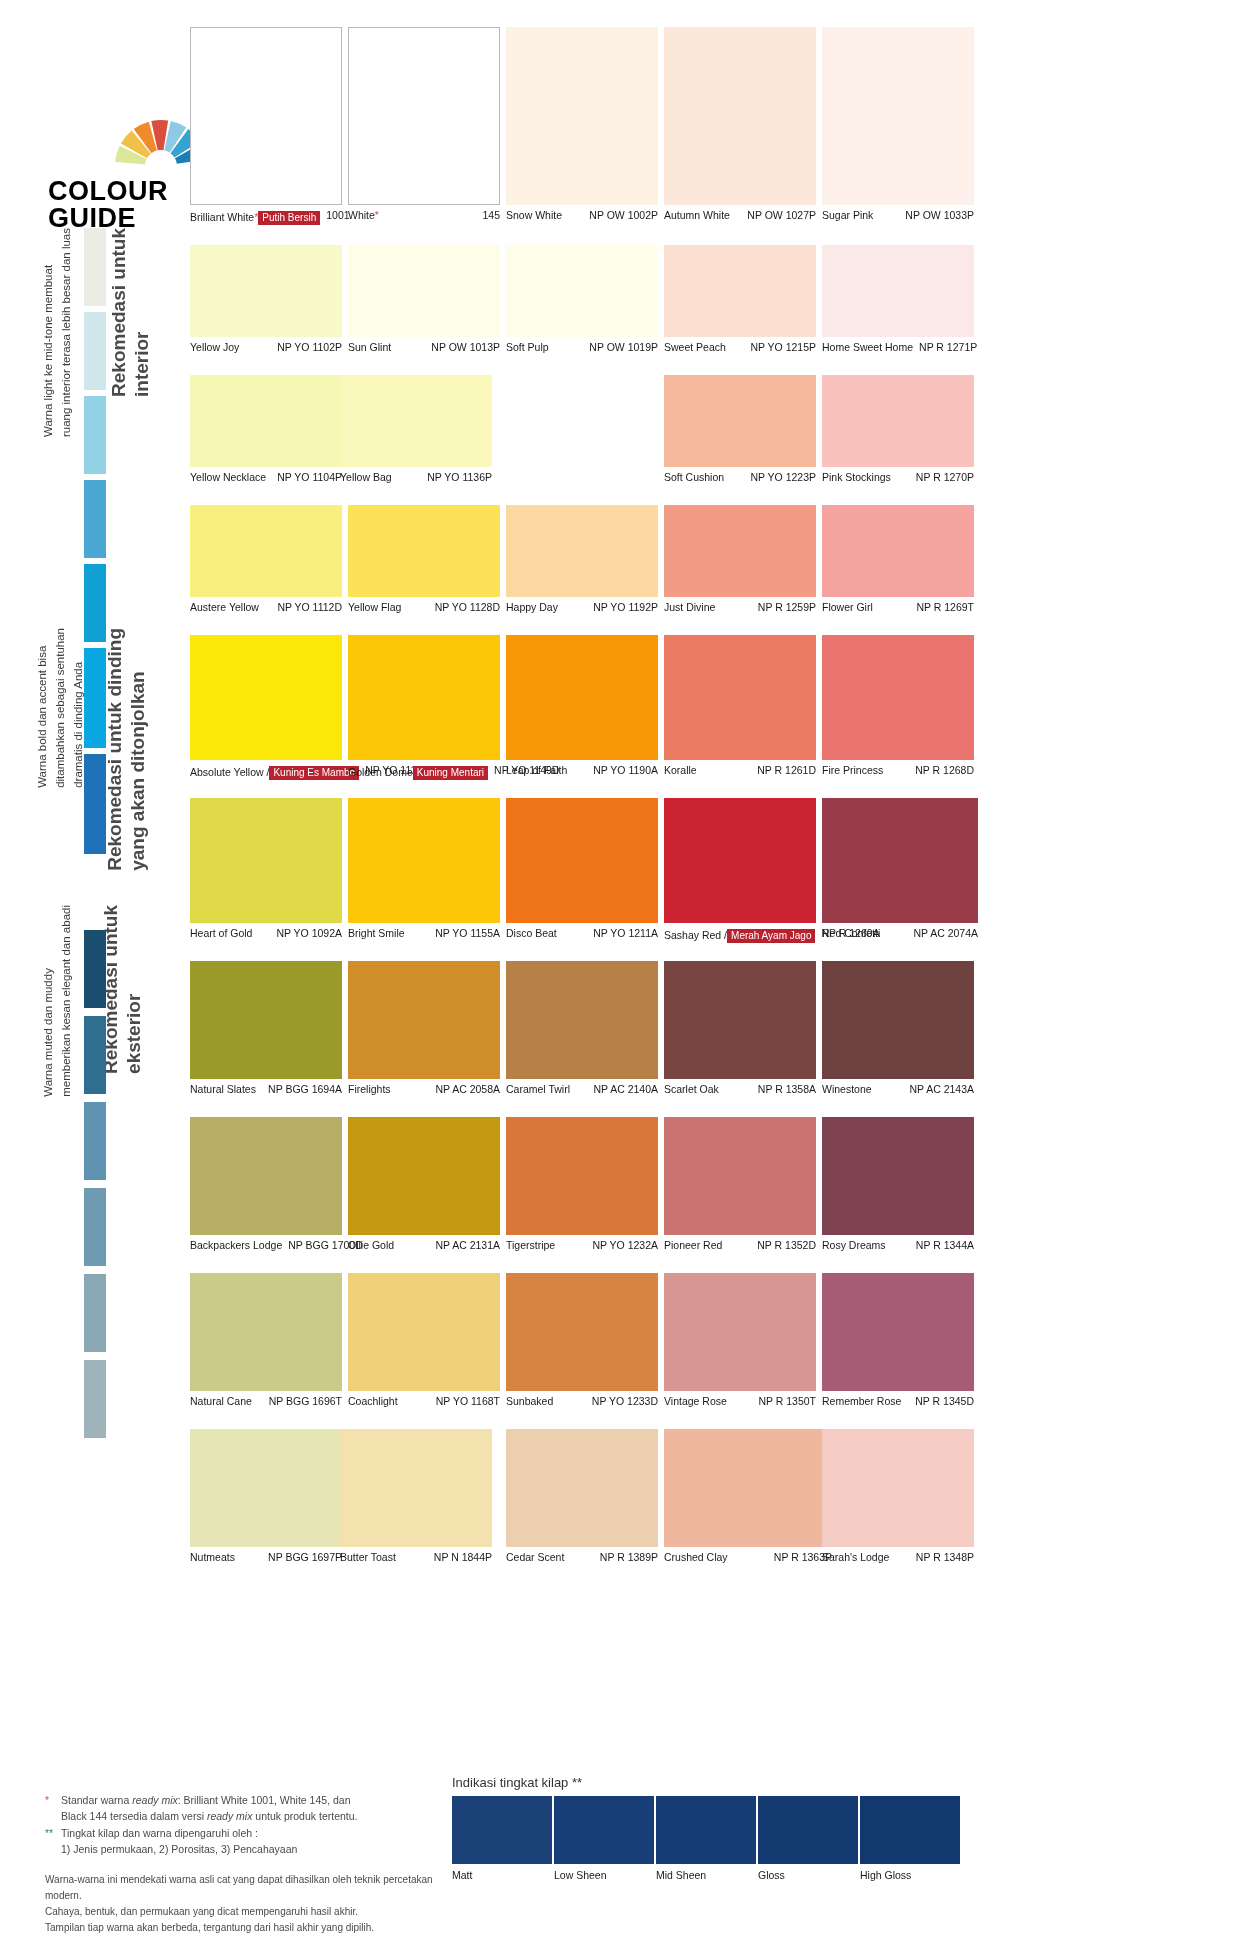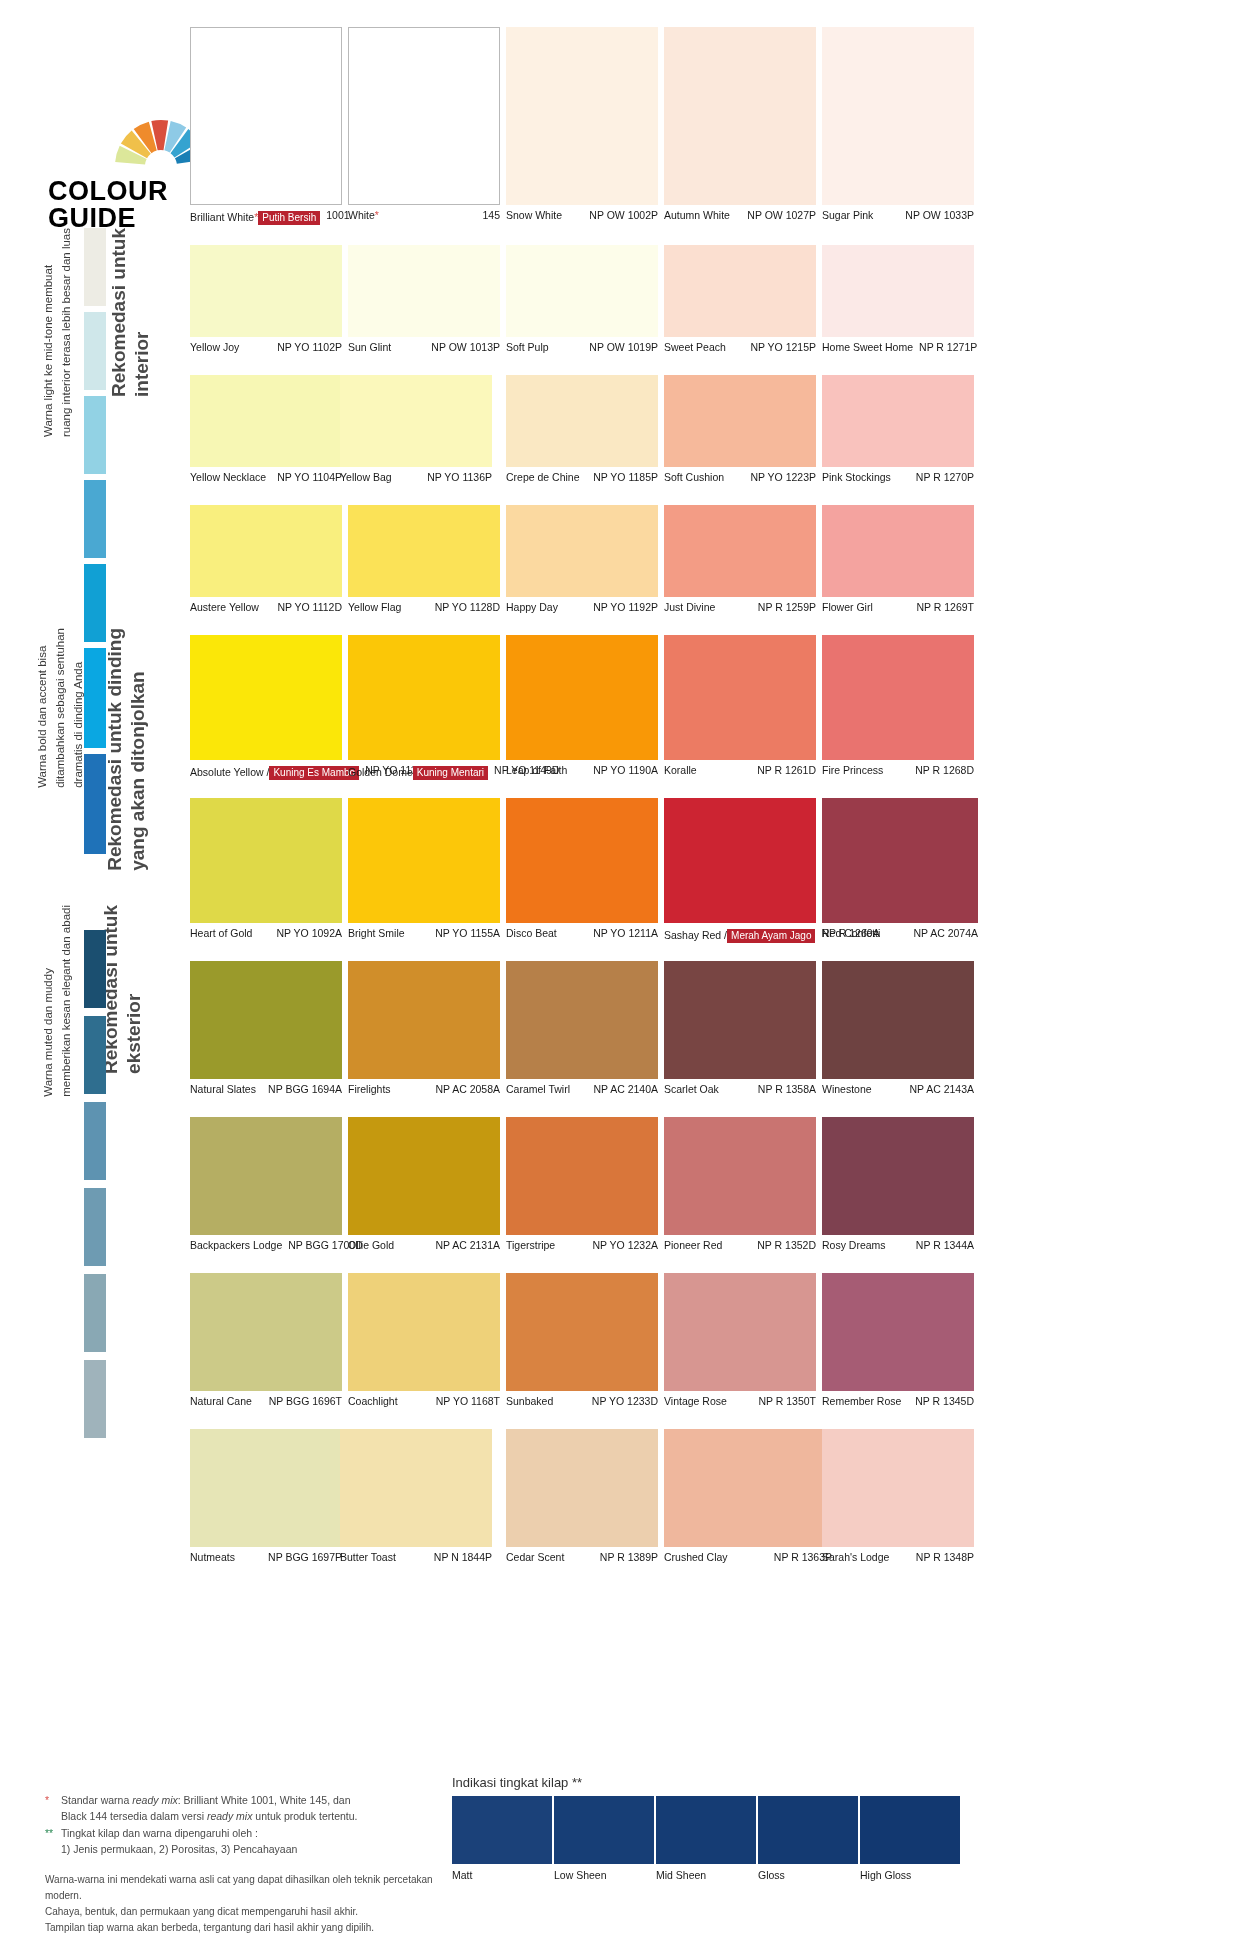--- a/index.html
+++ b/index.html
@@ -213,27 +213,20 @@
         <div class="lbl">
           <div><span class="nm">Yellow Necklace</span></div>
           <span class="cd">NP YO 1104P</span>
         </div>
       </div>
       <div class="cell" style="left: 150px; width: 152px;">
         <div class="chip" style="height: 92px; background: rgb(251, 248, 187);"></div>
         <div class="lbl">
           <div><span class="nm">Yellow Bag</span></div>
           <span class="cd">NP YO 1136P</span>
-        </div>
-      </div>
-      <div class="cell" style="left: 316px; width: 152px;">
-        <div class="chip" style="height: 92px; background: rgb(250, 232, 195);"></div>
-        <div class="lbl">
-          <div><span class="nm">Crepe de Chine</span></div>
-          <span class="cd">NP YO 1185P</span>
         </div>
       </div>
       <div class="cell" style="left: 474px; width: 152px;">
         <div class="chip" style="height: 92px; background: rgb(246, 185, 155);"></div>
         <div class="lbl">
           <div><span class="nm">Soft Cushion</span></div>
           <span class="cd">NP YO 1223P</span>
         </div>
       </div>
       <div class="cell" style="left: 632px; width: 152px;">

